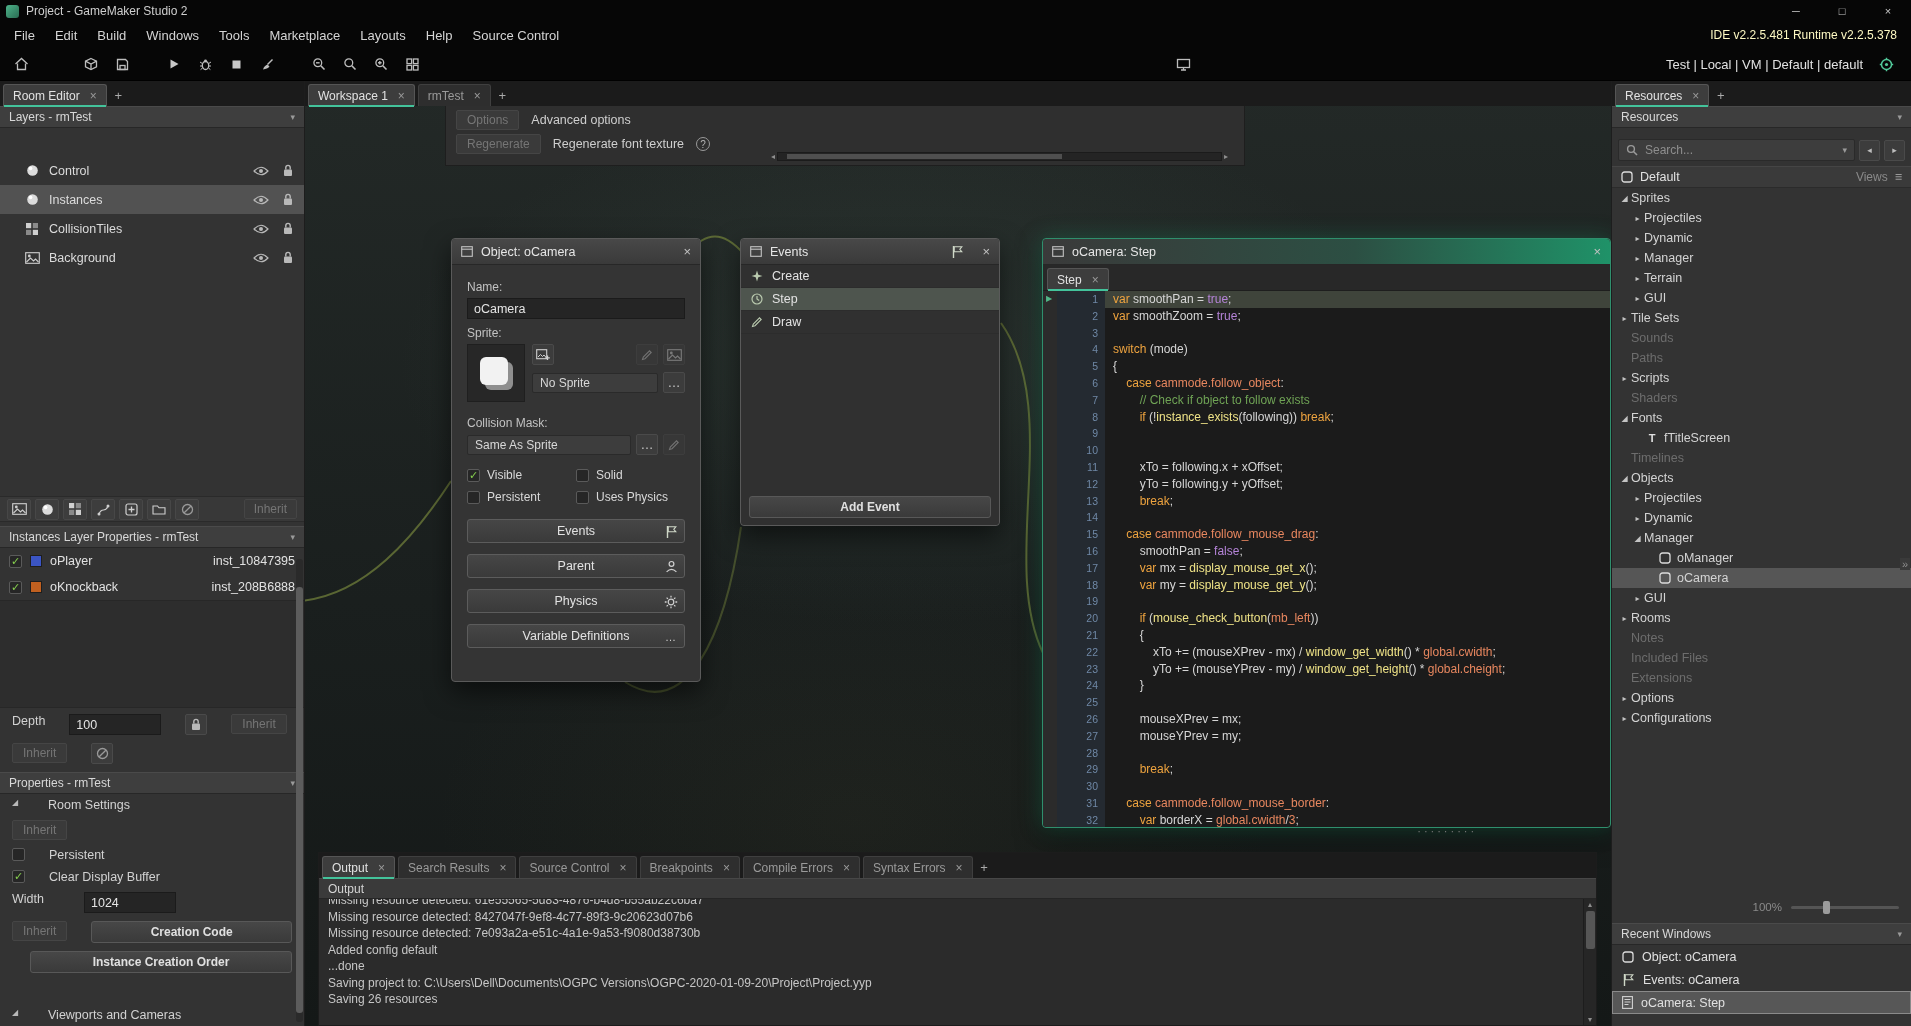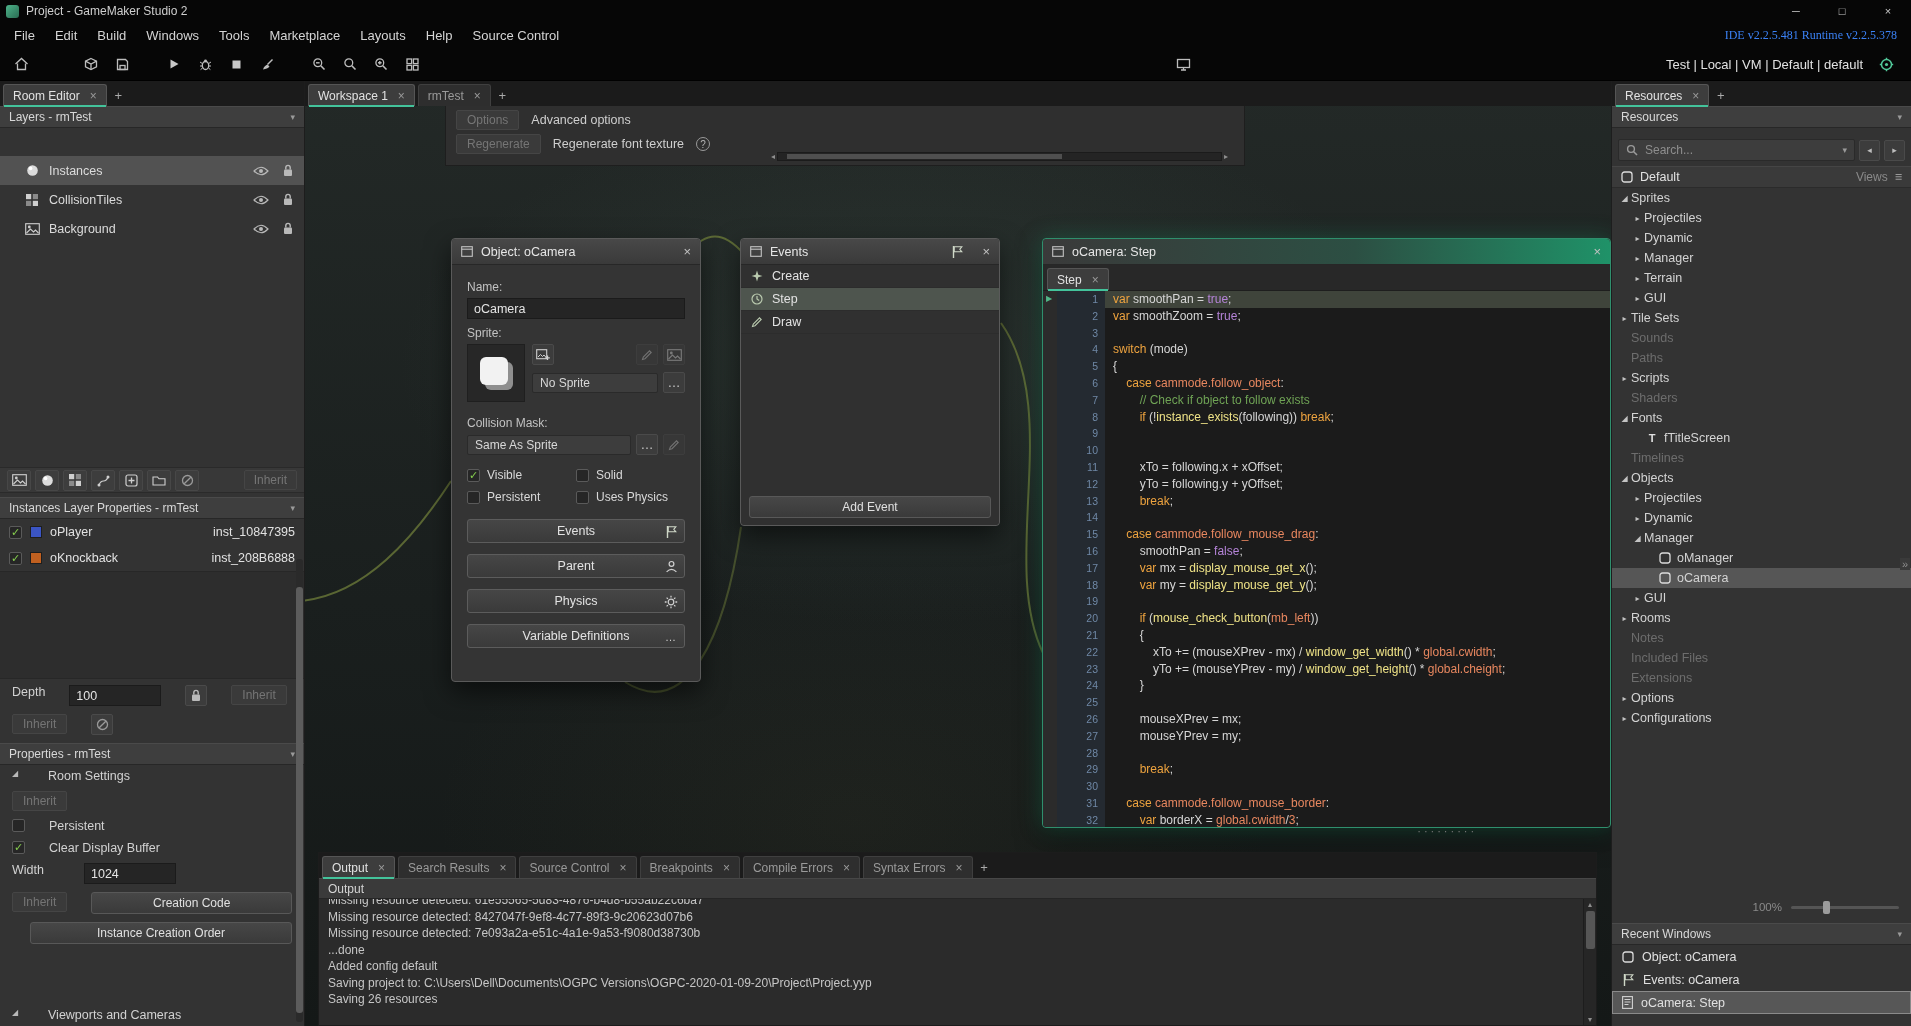--- a/index.html
+++ b/index.html
@@ -6,21 +6,21 @@
   html,body{width:1911px;height:1026px;overflow:hidden;background:#222;}
   .screen{position:relative;width:1911px;height:920px;background:#2b2b2b;color:#c8c8c8;font-size:13px;}
 
   
   .titlebar{height:22px;background:#060606;display:flex;align-items:center;gap:7px;padding-left:6px;font-size:12px;color:#cfcfcf;}
   .appicon{width:13px;height:13px;border-radius:3px;background:linear-gradient(135deg,#4db38a,#2a6b52);}
   .win-controls{margin-left:auto;display:flex;}
   .win-controls span{width:46px;height:22px;display:flex;align-items:center;justify-content:center;color:#c9c9c9;font-size:11px;}
   .menubar{height:26px;background:#060606;display:flex;align-items:center;padding:0 4px;color:#d4d4d4;}
   .menubar .mi{padding:0 10px;font-size:13px;}
-  .menubar .mright{margin-left:auto;padding-right:10px;color:#3b82f6;font-size:12px;font-family:Liberation Serif, serif;}
+  .menubar .mright{margin-left:auto;padding-right:10px;color:#fef9c3;font-size:12px;}
   .toolbar{height:33px;background:#060606;display:flex;align-items:center;gap:5px;padding:0 8px;border-bottom:1px solid #000;position:relative;}
   .tbtn{width:26px;height:24px;display:flex;align-items:center;justify-content:center;color:#bdbdbd;}
   .tsep{width:34px;}
   .tsep.small{width:16px;}
   .tbmid{position:absolute;left:1170px;top:4px;}
   .tbright{margin-left:auto;display:flex;align-items:center;gap:10px;font-size:13px;color:#e2e2e2;padding-right:4px;}
 
   
   .main{display:flex;height:945px;}
   .panel{background:#333;display:flex;flex-direction:column;position:relative;}
@@ -56,21 +56,21 @@
   .irow .iid{margin-left:auto;}
   .swatch{width:12px;height:12px;border:1px solid #1e1e1e;flex:none;}
   .cbx{width:13px;height:13px;background:#262626;border:1px solid #5a5a5a;border-radius:2px;display:flex;align-items:center;justify-content:center;font-size:11px;color:#86cf4e;flex:none;}
   .cbx.on:before{content:"✓";}
   .ilist-empty{height:108px;background:#2d2d2d;border-top:1px solid #272727;border-bottom:1px solid #272727;flex:none;}
   .prow{display:flex;align-items:flex-start;gap:24px;padding:4px 12px;font-size:12.5px;color:#d2d2d2;flex:none;}
   .tinput{height:21px;background:#252525;border:1px solid #1b1b1b;color:#e4e4e4;padding:0 6px;font-size:12.5px;width:92px;}
   .sqbtn{width:22px;height:21px;border:1px solid #4a4a4a;background:#3c3c3c;border-radius:2px;display:flex;align-items:center;justify-content:center;flex:none;}
   .sqbtn.dim{opacity:.45;}
   .disbtn{color:#757575;font-size:12px;border:1px solid #454545;background:#3a3a3a;padding:2px 10px;border-radius:2px;flex:none;}
-  .btn{height:22px;border:1px solid #585858;background:linear-gradient(#474747,#3a3a3a);border-radius:3px;color:#e0e0e0;display:flex;align-items:center;justify-content:center;font-size:12px;padding:0 10px;}
+  .btn{height:22px;border:1px solid #585858;background:linear-gradient(#474747,#3a3a3a);border-radius:3px;color:#e0e0e0;display:flex;align-items:center;justify-content:center;font-size:12px;padding:0 10px;font-weight:bold;}
   .arw{color:#b9b9b9;font-size:8px;width:12px;display:inline-block;}
   .lscroll{position:absolute;right:1px;top:478px;bottom:4px;width:7px;background:#2a2a2a;border-radius:3px;}
   .lscroll .thumb{position:absolute;left:0;right:0;top:6%;height:92%;background:#5c5c5c;border-radius:3px;}
 
   
   .curves{position:absolute;inset:0;z-index:1;pointer-events:none;}
   .fonted{position:absolute;left:140px;top:23px;width:800px;height:62px;background:#2f2f2f;border:1px solid #1e1e1e;z-index:2;padding:3px 10px;}
   .fonted .frow{display:flex;align-items:center;gap:12px;height:24px;font-size:12.5px;color:#cfcfcf;}
   .qmark{width:14px;height:14px;border:1px solid #9a9a9a;border-radius:50%;display:flex;align-items:center;justify-content:center;font-size:10px;color:#b5b5b5;}
   .hscroll{position:absolute;left:325px;right:16px;bottom:3px;height:11px;display:flex;align-items:center;gap:2px;}
@@ -289,20 +289,41 @@
             <span class="x">×</span>
           </div>
           <div class="addtab">+</div>
         </div>
       <div class="shead">
         <span>Layers - rmTest</span>
         <span class="chev">▾</span>
       </div>
       <div class="gap" style="height:28px"></div>
       <div id="layersList">
+          <div class="lrow">
+            <span class="licon">
+              <svg width="13" height="13" viewBox="0 0 13 13" style="display:block">
+                <circle cx="6.5" cy="6.5" r="5.3" fill="#dcdcdc"></circle>
+                <circle cx="4.6" cy="4.4" r="1.8" fill="#fff"></circle>
+              </svg>
+            </span>
+            <span class="nm">Control</span>
+            <span class="eyeb">
+              <svg width="16" height="10" viewBox="0 0 16 10" style="display:block">
+                <path d="M1 5 Q8 -2.5 15 5 Q8 12.5 1 5 Z" fill="none" stroke="#b9b9b9" stroke-width="1.1"></path>
+                <circle cx="8" cy="5" r="2" fill="#b9b9b9"></circle>
+              </svg>
+            </span>
+            <span class="lockb">
+              <svg width="10" height="13" viewBox="0 0 10 13" style="display:block">
+                <rect x="1" y="5.5" width="8" height="6.5" rx="1" fill="#b9b9b9"></rect>
+                <path d="M2.8 5.5 V3.6 A2.2 2.2 0 0 1 7.2 3.6 V5.5" fill="none" stroke="#b9b9b9" stroke-width="1.4"></path>
+              </svg>
+            </span>
+          </div>
           <div class="lrow sel">
             <span class="licon">
               <svg width="13" height="13" viewBox="0 0 13 13" style="display:block">
                 <circle cx="6.5" cy="6.5" r="5.3" fill="#dcdcdc"></circle>
                 <circle cx="4.6" cy="4.4" r="1.8" fill="#fff"></circle>
               </svg>
             </span>
             <span class="nm">Instances</span>
             <span class="eyeb">
               <svg width="16" height="10" viewBox="0 0 16 10" style="display:block">
@@ -782,22 +803,22 @@
             <div class="addtab">+</div>
           </div>
         <div class="osub">
           <span>Output</span>
         </div>
         <div class="olog">
           <div class="olog-inner" id="ologLines">
               <div class="oln">Missing resource detected: 61e55565-5d83-4876-b4d8-b55ab22c6ba7</div>
               <div class="oln">Missing resource detected: 8427047f-9ef8-4c77-89f3-9c20623d07b6</div>
               <div class="oln">Missing resource detected: 7e093a2a-e51c-4a1e-9a53-f9080d38730b</div>
+              <div class="oln">Added config default</div>
               <div class="oln">...done</div>
-              <div class="oln">Added config default</div>
               <div class="oln">Saving project to: C:\Users\Dell\Documents\OGPC Versions\OGPC-2020-01-09-20\Project\Project.yyp</div>
               <div class="oln">Saving 26 resources</div>
             </div>
           <div class="oscroll">
             <span class="sarw">▴</span>
             <span class="th"></span>
             <span class="sarw up">▾</span>
           </div>
         </div>
       </div>

